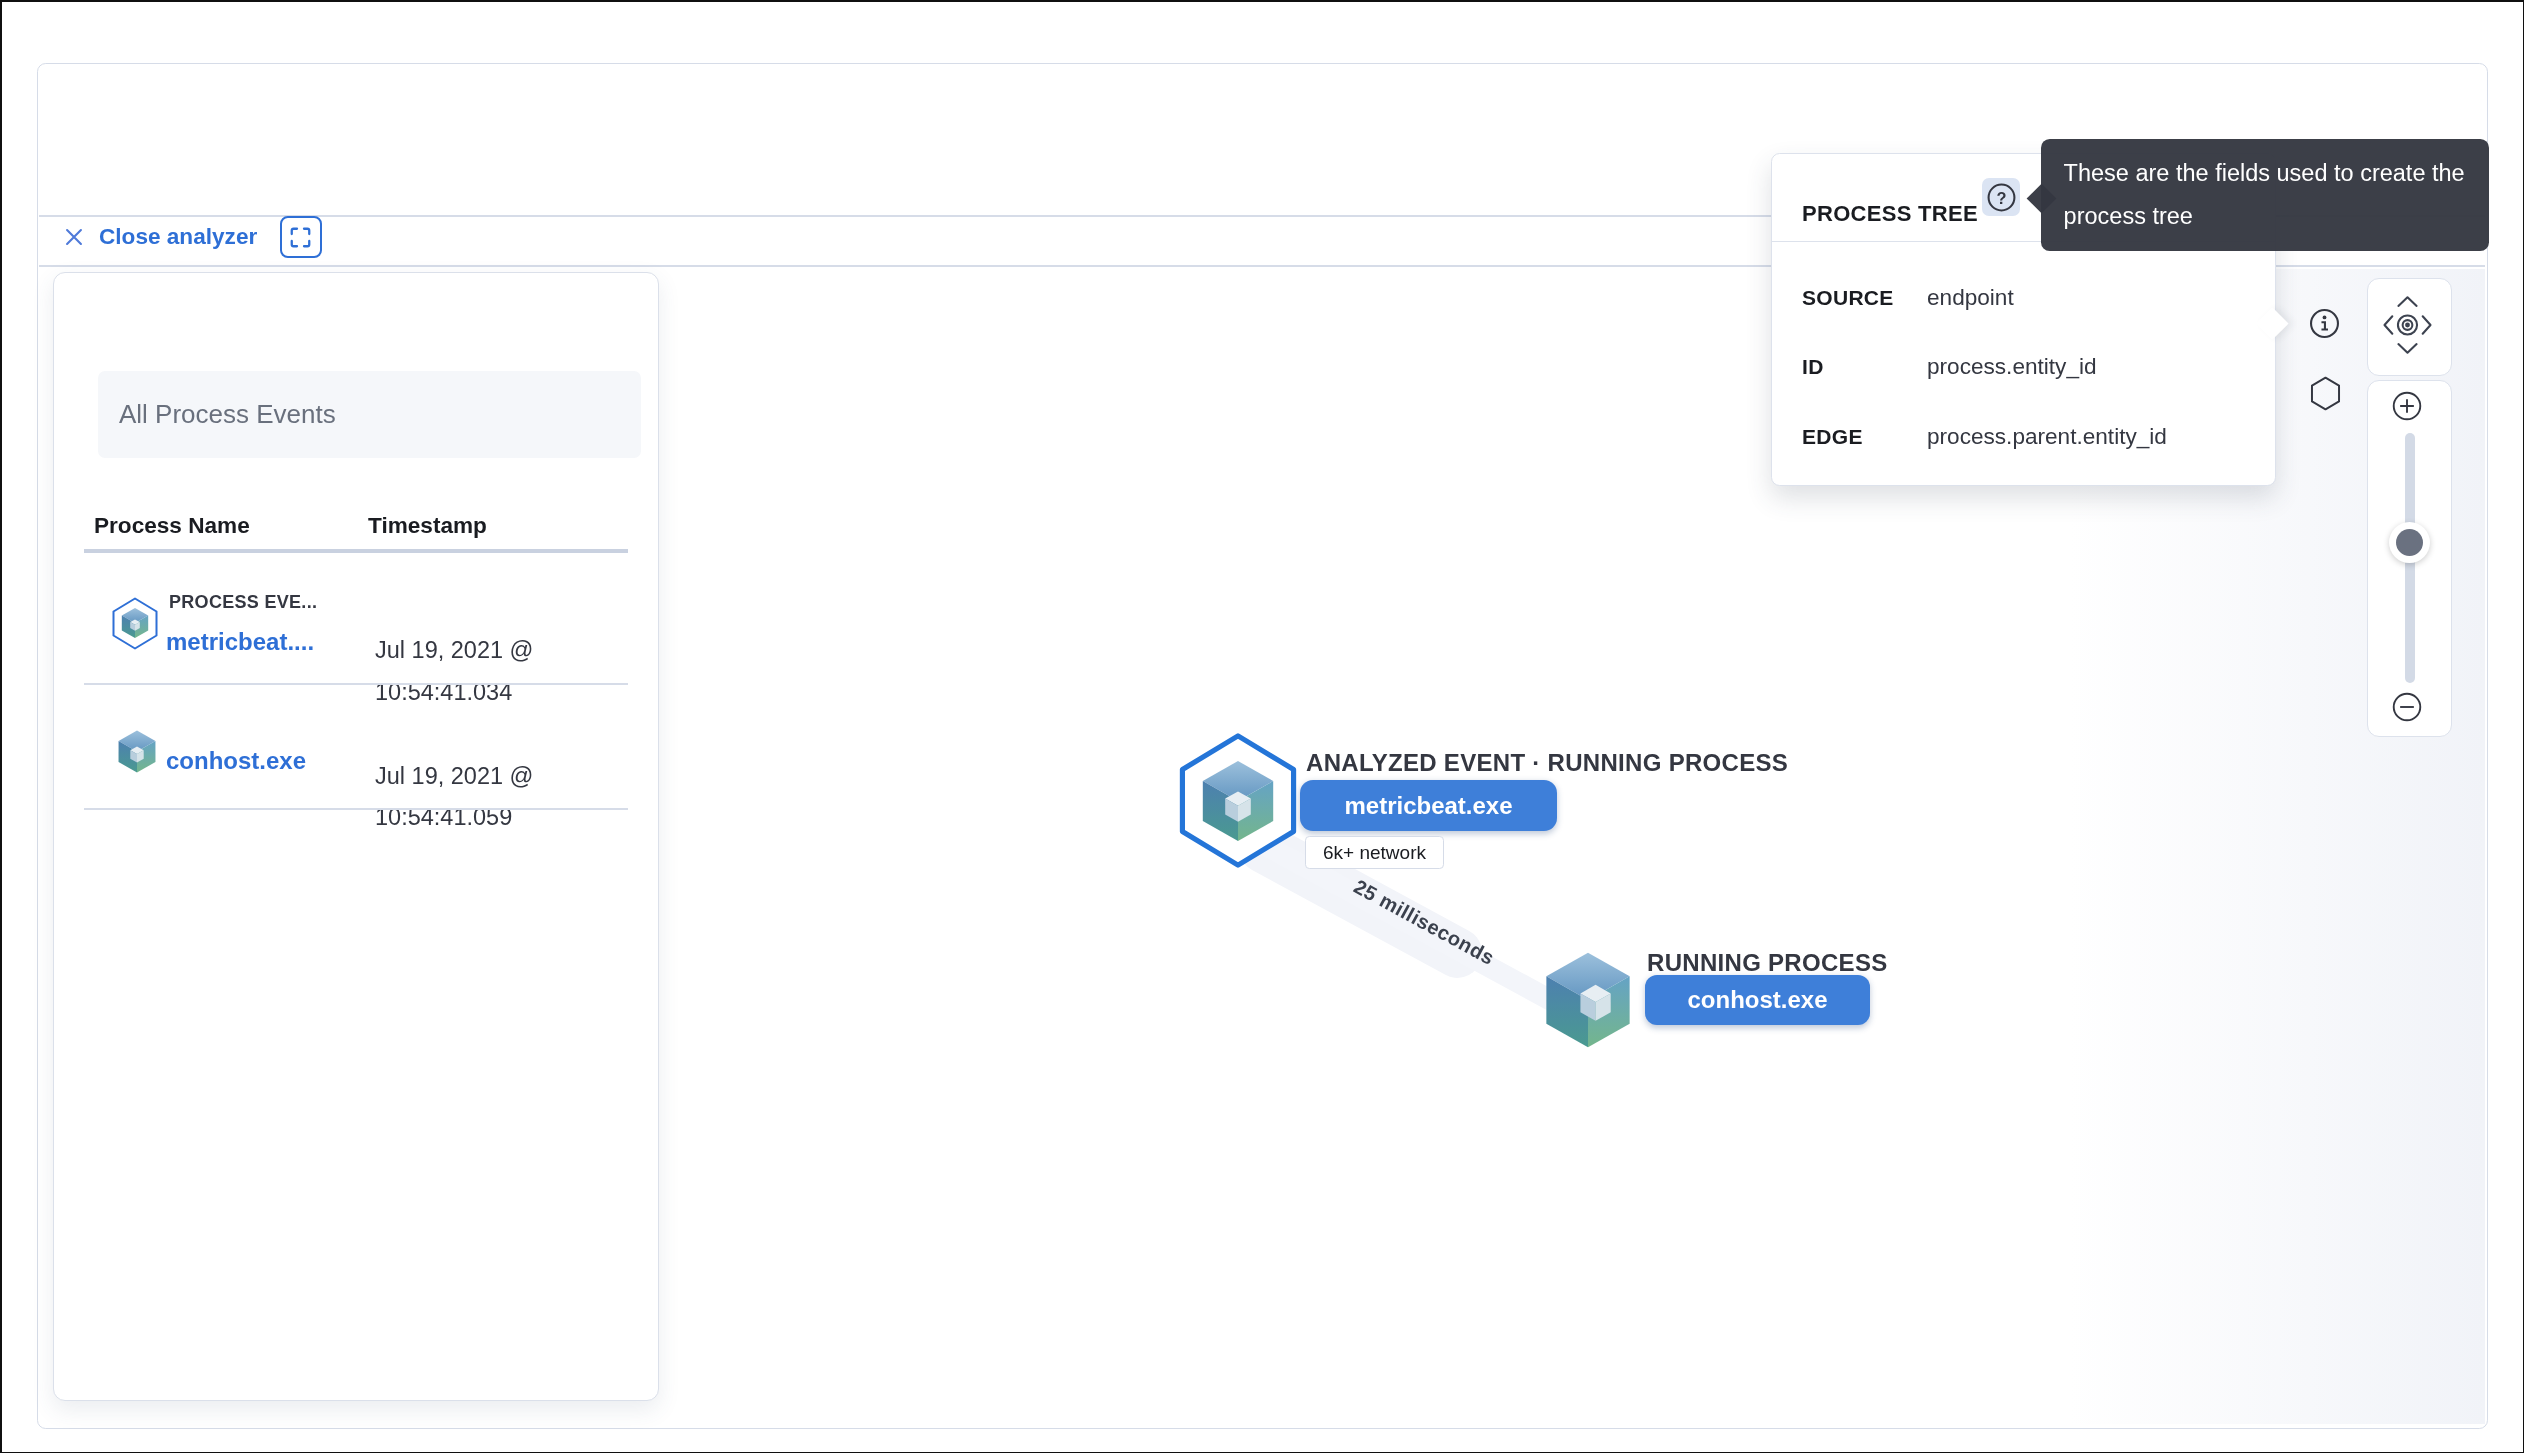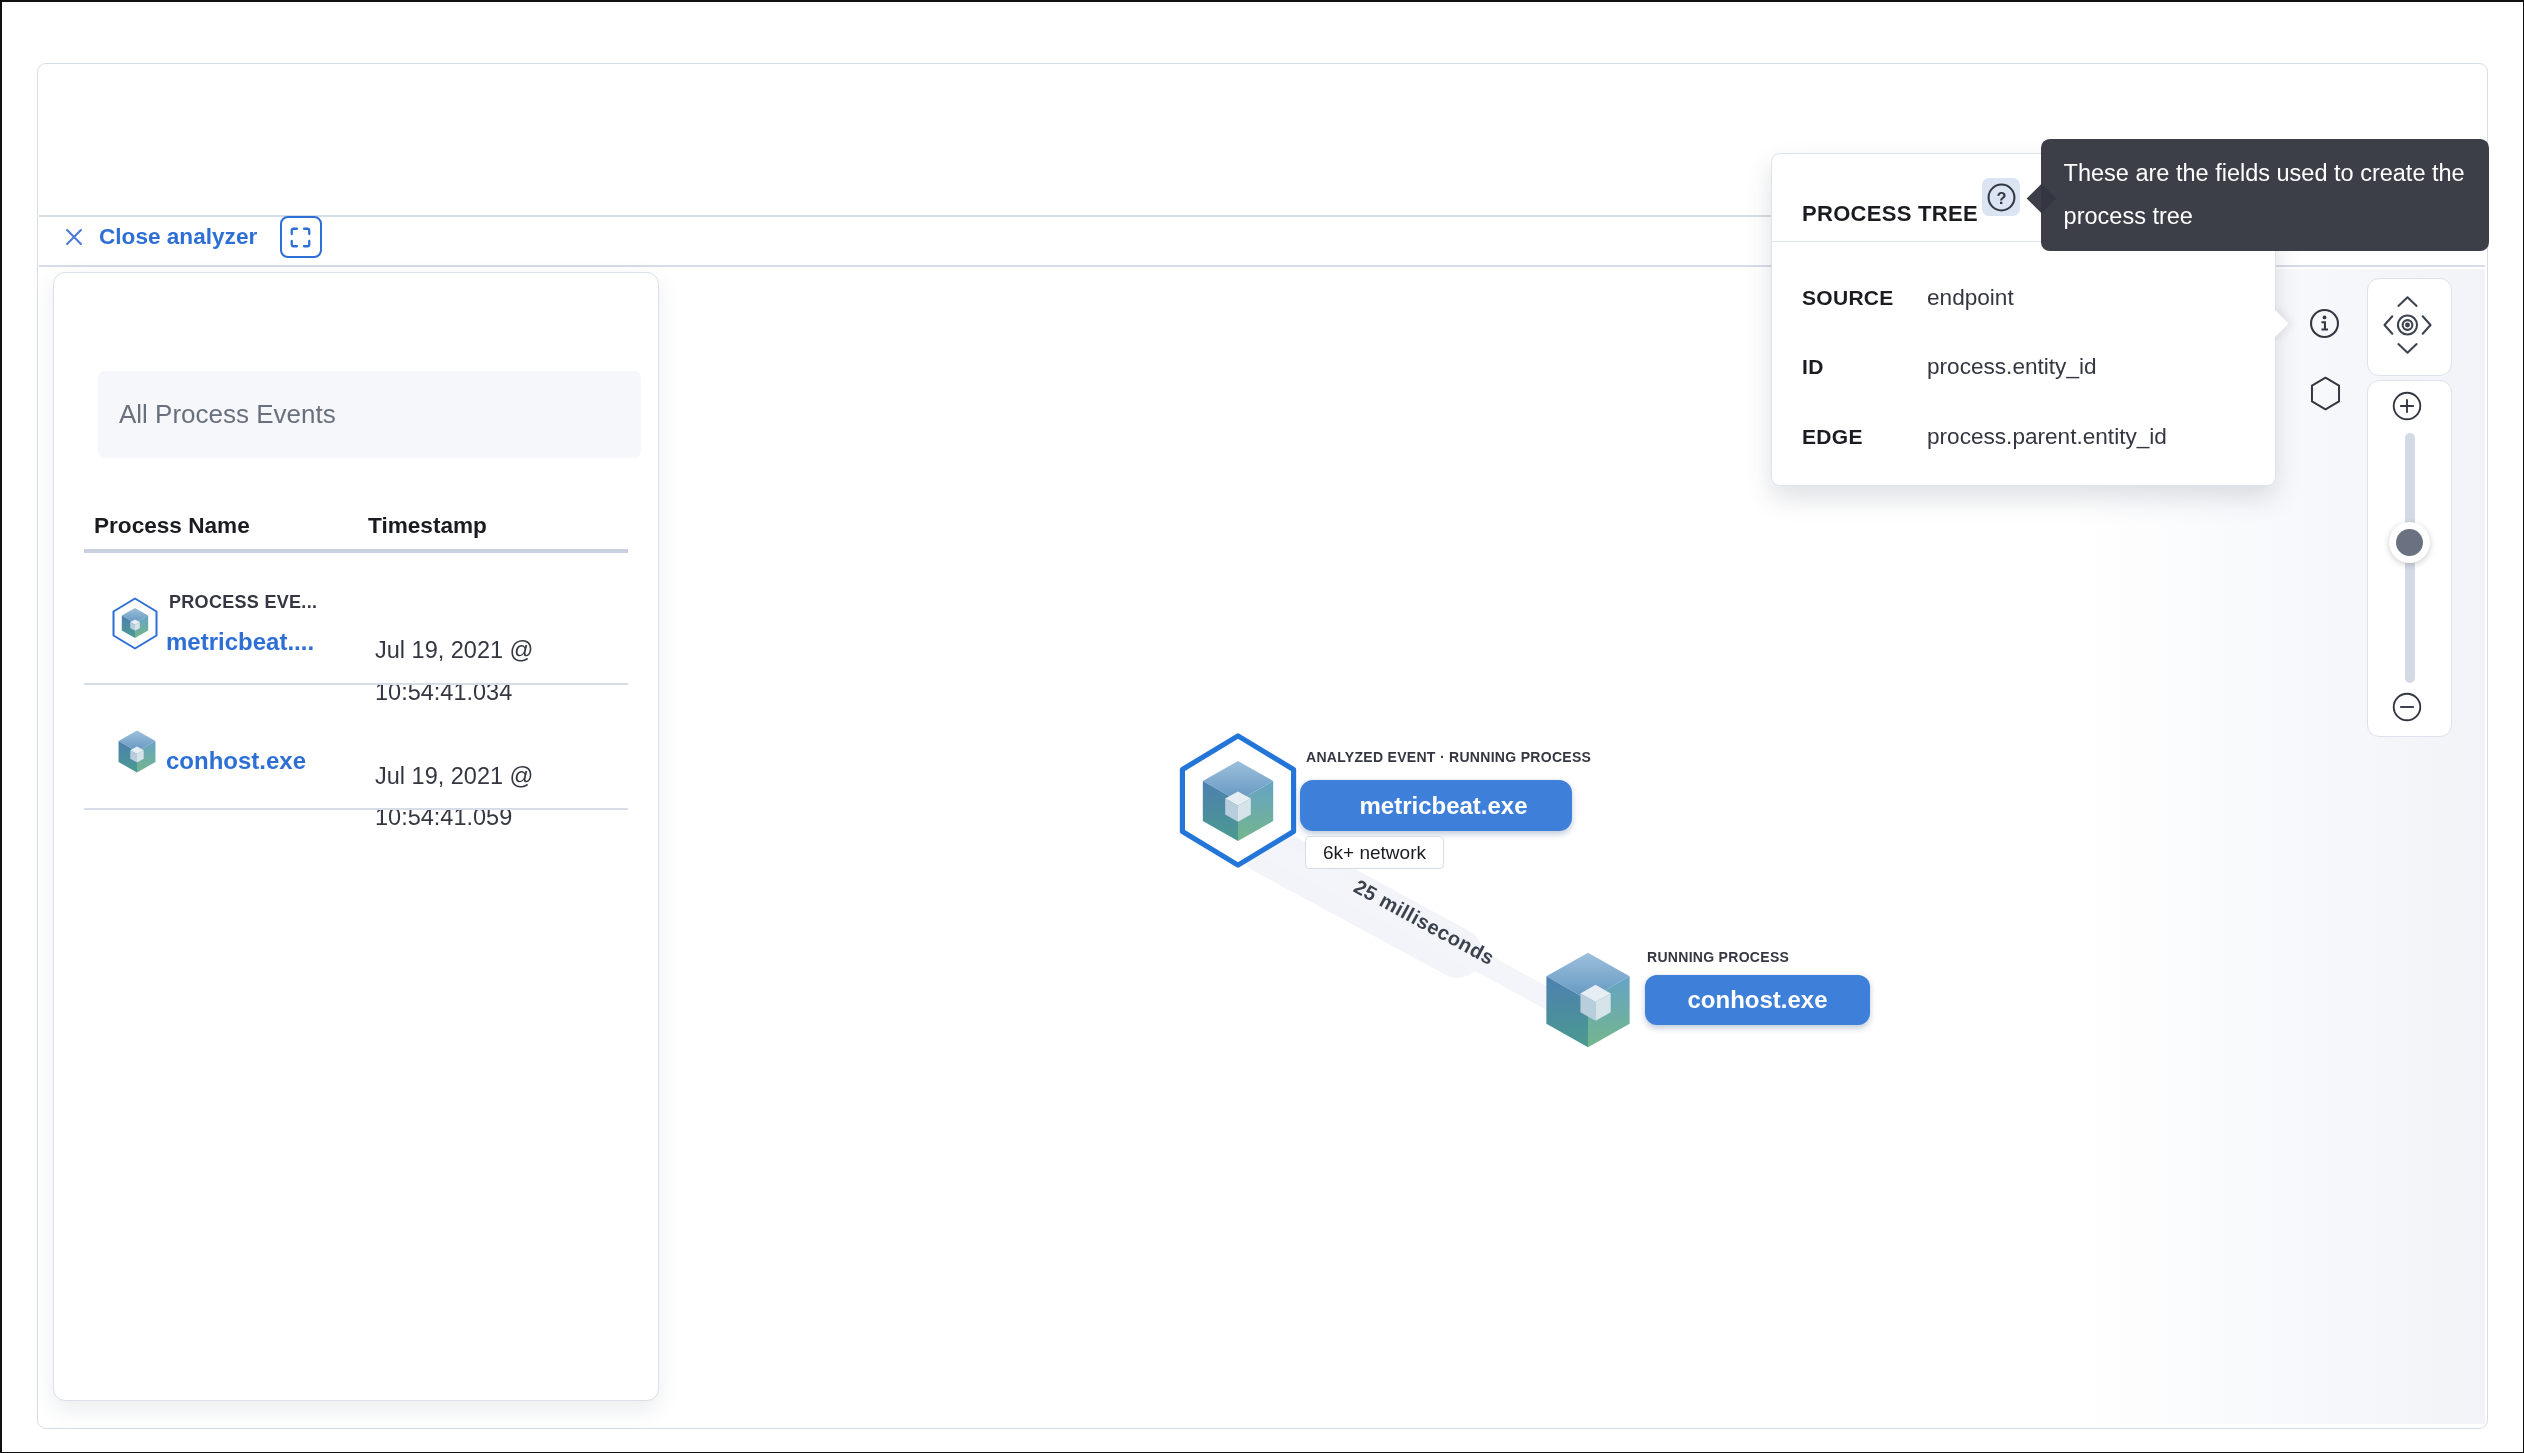--- a/index.html
+++ b/index.html
@@ -20,21 +20,21 @@
   #panel-title{left:21px;top:0;line-height:87px;font-size:26px;color:#69707d;}
   .th{font-size:22.6px;font-weight:700;color:#1a1c21;}
   #col-underline{left:30px;top:276px;width:544px;height:3.5px;background:#c9d1e0;}
   .rowsep{left:30px;width:544px;height:1.7px;background:#d6dce8;}
   .badge-txt{font-size:18px;font-weight:800;color:#343741;letter-spacing:0.3px;}
   .plink{font-size:24px;font-weight:700;color:#2e6fd6;cursor:pointer;}
   .ts{font-size:23.5px;color:#343741;margin-top:48px;}
   
   .edge-band{transform-origin:left center;background:#f2f4f9;z-index:1;}
   #edge-label{left:1311px;top:911px;width:226px;text-align:center;transform:rotate(28.5deg);transform-origin:center;font-size:20px;font-weight:600;color:#3b414d;letter-spacing:0.5px;z-index:2;}
-  .node-label{font-size:14px;font-weight:800;color:#343741;letter-spacing:0.3px;z-index:3;}
+  .node-label{font-size:24px;font-weight:800;color:#343741;letter-spacing:0.3px;z-index:3;}
   .node-pill{background:#3e7fd9;border-radius:13px;box-shadow:0 2.6px 6px rgba(25,60,120,.28);display:flex;align-items:center;justify-content:center;color:#fff;font-size:24px;font-weight:700;cursor:pointer;z-index:3;}
   #net-badge{left:1305px;top:836px;width:137px;height:31px;background:#fff;border:1.7px solid #d6dce8;border-radius:4.3px;display:flex;align-items:center;justify-content:center;font-size:19px;color:#1a1c21;z-index:3;}
   
   #schema-popover{left:1771px;top:153px;width:503px;height:331px;background:#fff;border:0.9px solid #dde2ec;border-radius:8.7px;box-shadow:0 12px 26px rgba(50,60,80,.16);z-index:20;}
   #popover-header{position:absolute;left:0;top:0;right:0;height:87px;border-bottom:1.7px solid #dde2ec;}
   #popover-title{position:absolute;left:30px;top:16px;line-height:87px;font-size:22px;font-weight:800;color:#1a1c21;letter-spacing:0.3px;}
   #help-btn{position:absolute;left:210px;top:24px;width:38px;height:38px;background:#dbe4f3;border-radius:7px;display:flex;align-items:center;justify-content:center;cursor:pointer;}
   .schema-row{position:absolute;left:0;height:43px;line-height:43px;}
   .schema-label{position:absolute;left:30px;font-size:21px;font-weight:700;color:#1a1c21;letter-spacing:0.3px;}
   .schema-value{position:absolute;left:155px;font-size:22.6px;color:#343741;}
@@ -116,21 +116,21 @@
         <polygon points="50,6 94,31 50,56 6,31" fill="url(#gTop)"></polygon>
         <polygon points="6,31 50,56 50,106 6,81" fill="url(#gLeft)"></polygon>
         <polygon points="94,31 50,56 50,106 94,81" fill="url(#gRight)"></polygon>
         <polygon points="50,44 66,53 50,62 34,53" fill="#e7eef3"></polygon>
         <polygon points="34,53 50,62 50,82 34,73" fill="#b9cedd"></polygon>
         <polygon points="66,53 50,62 50,82 66,73" fill="#d6e3e9"></polygon>
       </svg>
     </span>
   </div>
   <div class="abs node-label" style="left:1306px;top:749px;">ANALYZED EVENT · RUNNING PROCESS</div>
-  <div class="abs node-pill" style="left:1300px;top:780px;width:257px;height:51px;padding-left:15px;">metricbeat.exe</div>
+  <div class="abs node-pill" style="left:1300px;top:780px;width:257px;height:51px;">metricbeat.exe</div>
   <div class="abs" id="net-badge">6k+ network</div>
 
   <div class="abs" style="left:1540px;top:947px;width:96px;height:106px;z-index:3;cursor:pointer;">
     <span>
       <svg width="96" height="106" viewBox="0 0 100 112">
         <polygon points="50,6 94,31 50,56 6,31" fill="url(#gTop)"></polygon>
         <polygon points="6,31 50,56 50,106 6,81" fill="url(#gLeft)"></polygon>
         <polygon points="94,31 50,56 50,106 94,81" fill="url(#gRight)"></polygon>
         <polygon points="58,40 74,49 58,58 42,49" fill="#e7eef3"></polygon>
         <polygon points="42,49 58,58 58,78 42,69" fill="#b9cedd"></polygon>

